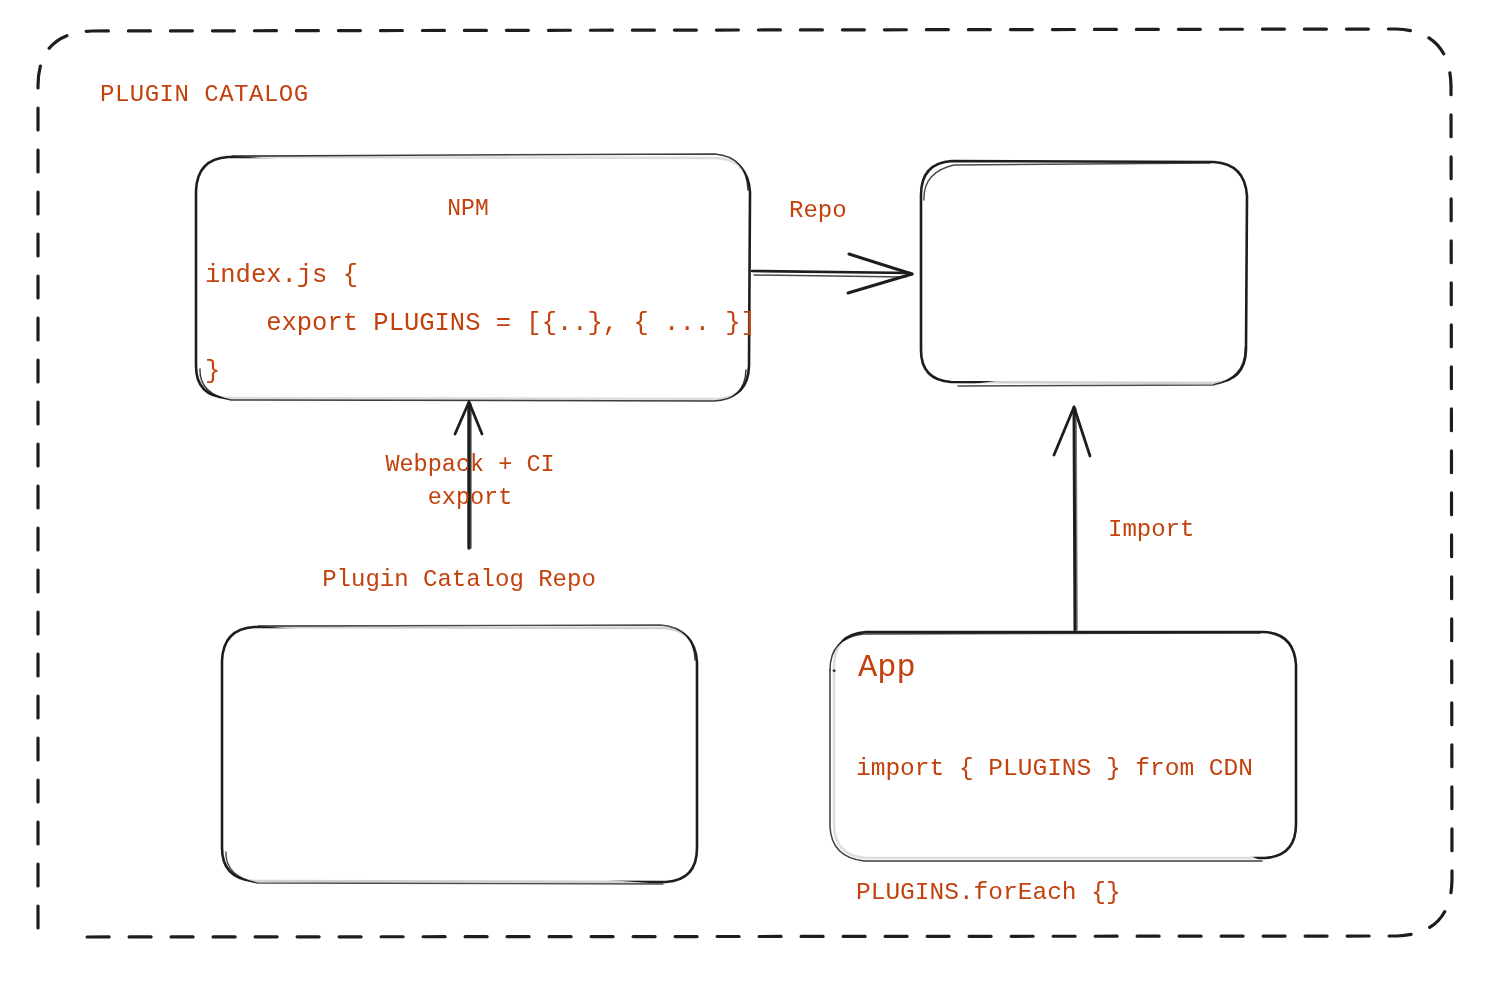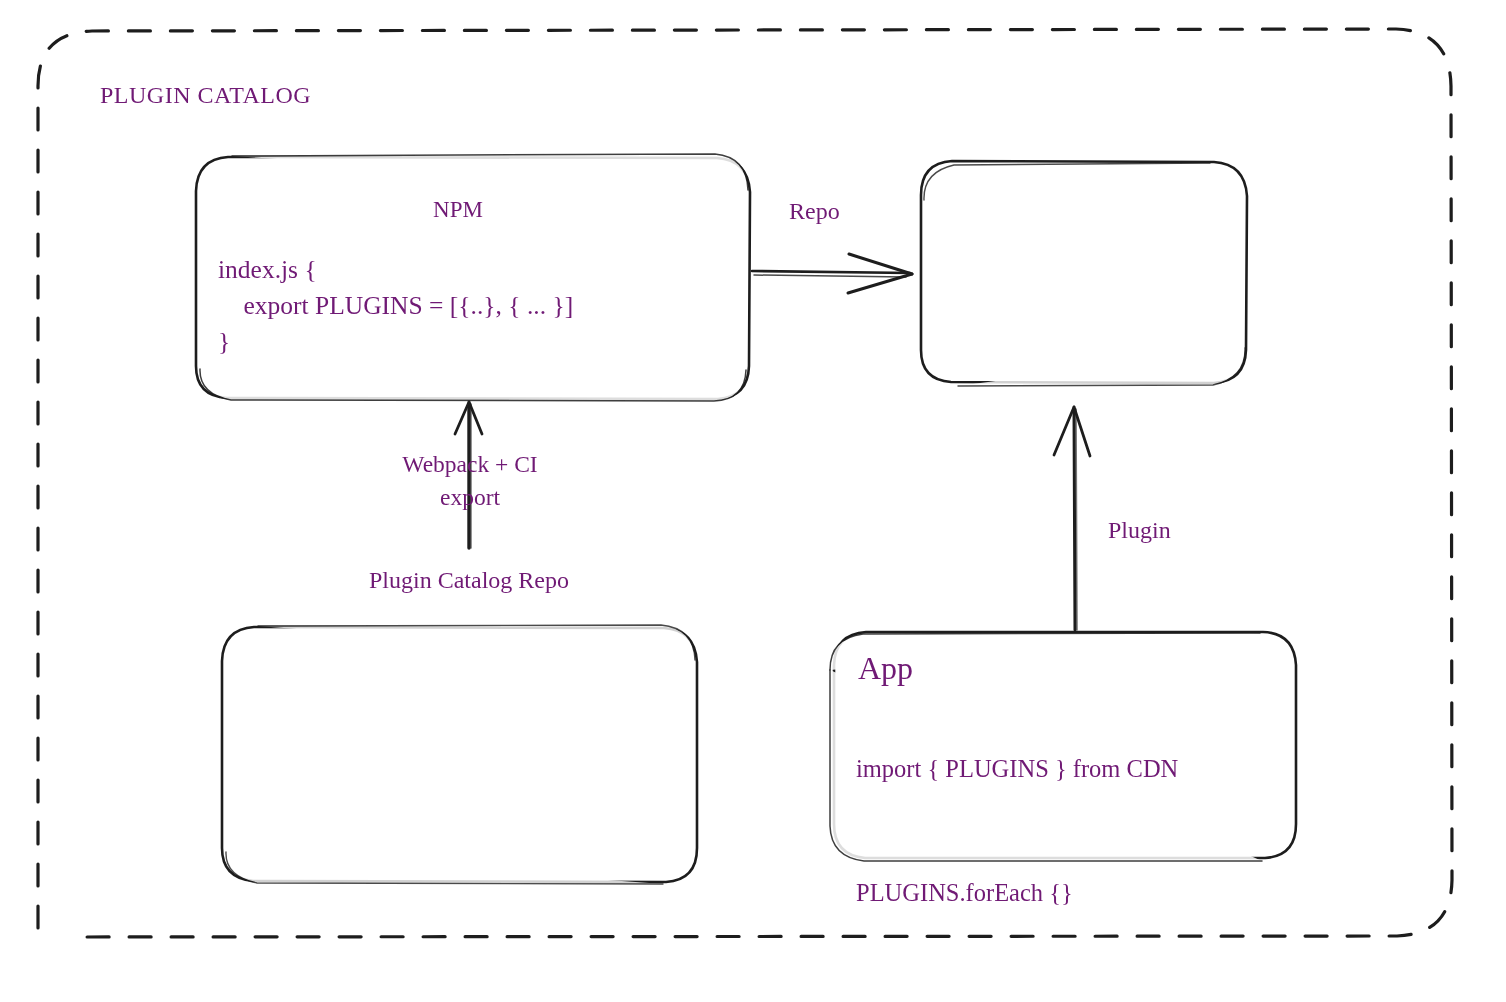--- a/index.html
+++ b/index.html
@@ -24,46 +24,47 @@
     position: absolute;
     top: 0;
     left: 0;
     width: 1506px;
     height: 1002px;
     pointer-events: none;
   }
   .lbl {
     position: absolute;
     white-space: pre;
-    font-family: Liberation Serif, serif;
-    color: #701a75;
+    font-family: Liberation Mono, monospace;
+    color: #c2410c;
     line-height: 1.0;
   }
 
   
   #group-title {
     left: 100px;
     top: 83px;
     font-size: 24px;
     letter-spacing: 0.5px;
   }
 
   
   #npm-title {
     left: 195px;
     top: 198px;
     width: 526px;
     text-align: center;
     font-size: 23px;
+    padding-left: 10px;
   }
   #npm-code {
-    left: 218px;
+    left: 205px;
     top: 252px;
     font-size: 25.5px;
-    line-height: 36px;
+    line-height: 48px;
   }
 
   
   #cdn-title {
     left: 920px;
     top: 262px;
     width: 325px;
     text-align: center;
     font-size: 24px;
   }
@@ -83,21 +84,21 @@
     left: 345px;
     top: 448px;
     width: 250px;
     text-align: center;
     font-size: 23.5px;
     line-height: 33px;
   }
 
   
   #repo-caption {
-    left: 232px;
+    left: 222px;
     top: 568px;
     width: 474px;
     text-align: center;
     font-size: 24px;
   }
   #repo-list {
     left: 221px;
     top: 709px;
     font-size: 25px;
     line-height: 36px;
@@ -180,21 +181,21 @@
   <div class="lbl" id="npm-code">index.js {
     export PLUGINS = [{..}, { ... }]
 }</div>
 
 
   <div class="lbl" id="cache-label">Repo</div>
 
   <div class="lbl" id="build-label">Webpack + CI
 export</div>
 
-  <div class="lbl" id="import-label">Plugin</div>
+  <div class="lbl" id="import-label">Import</div>
 
   <div class="lbl" id="repo-caption">Plugin Catalog Repo</div>
 
 
   <div class="lbl" id="app-title">App</div>
 
   <div class="lbl" id="app-code">import { PLUGINS } from CDN
 
 PLUGINS.forEach {}</div>
 

